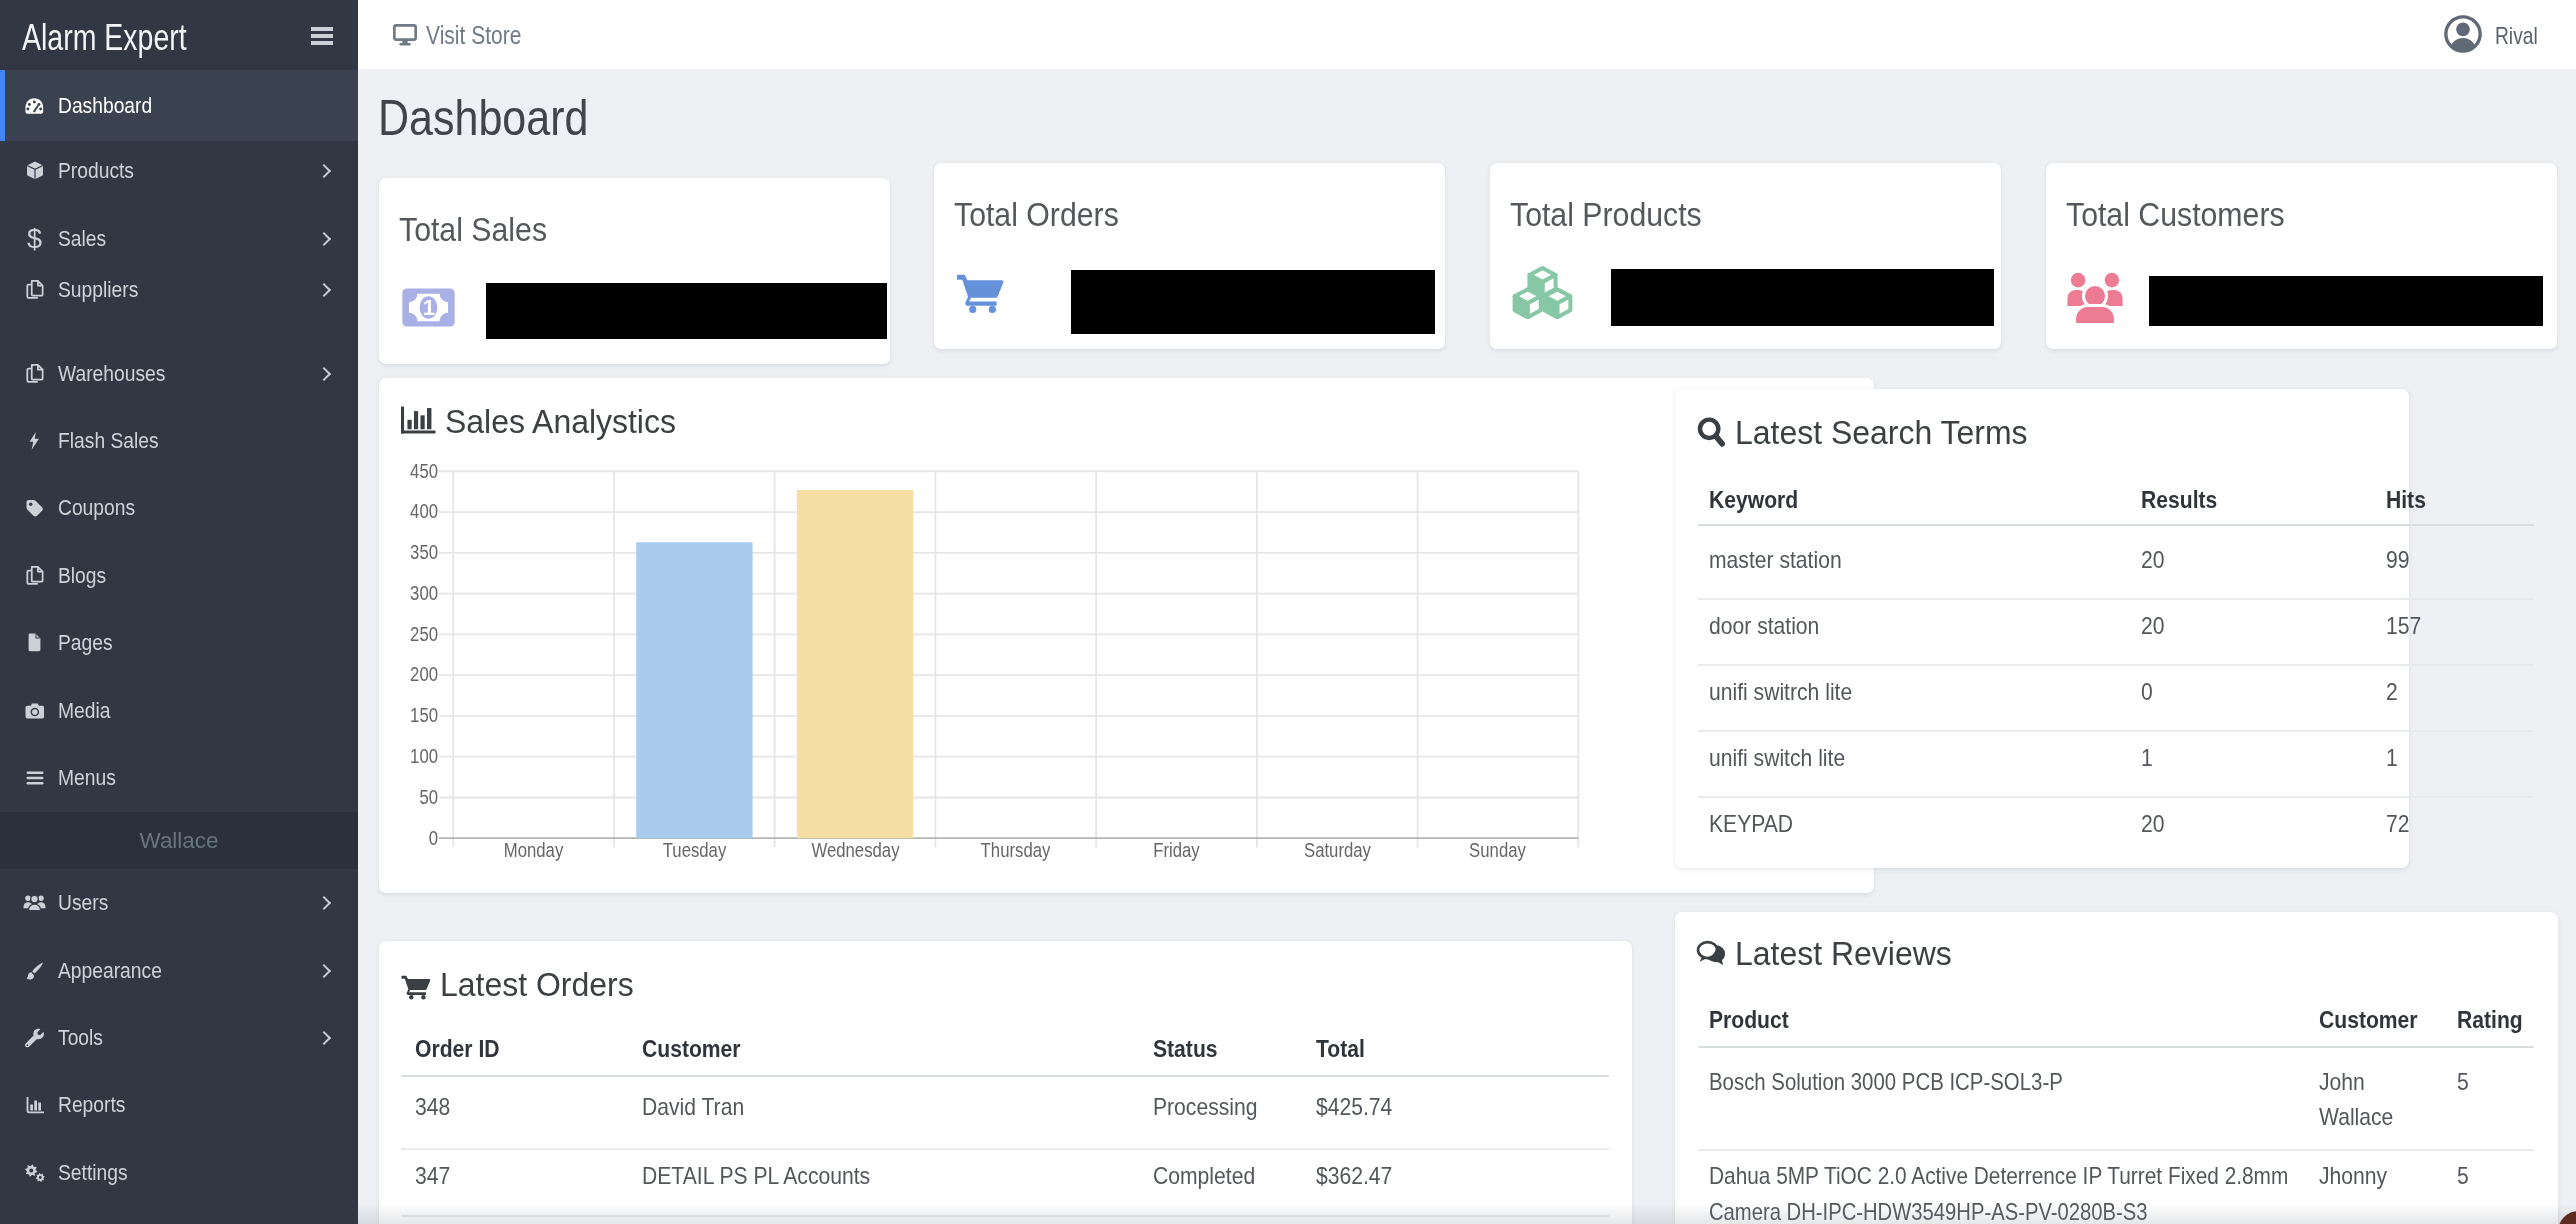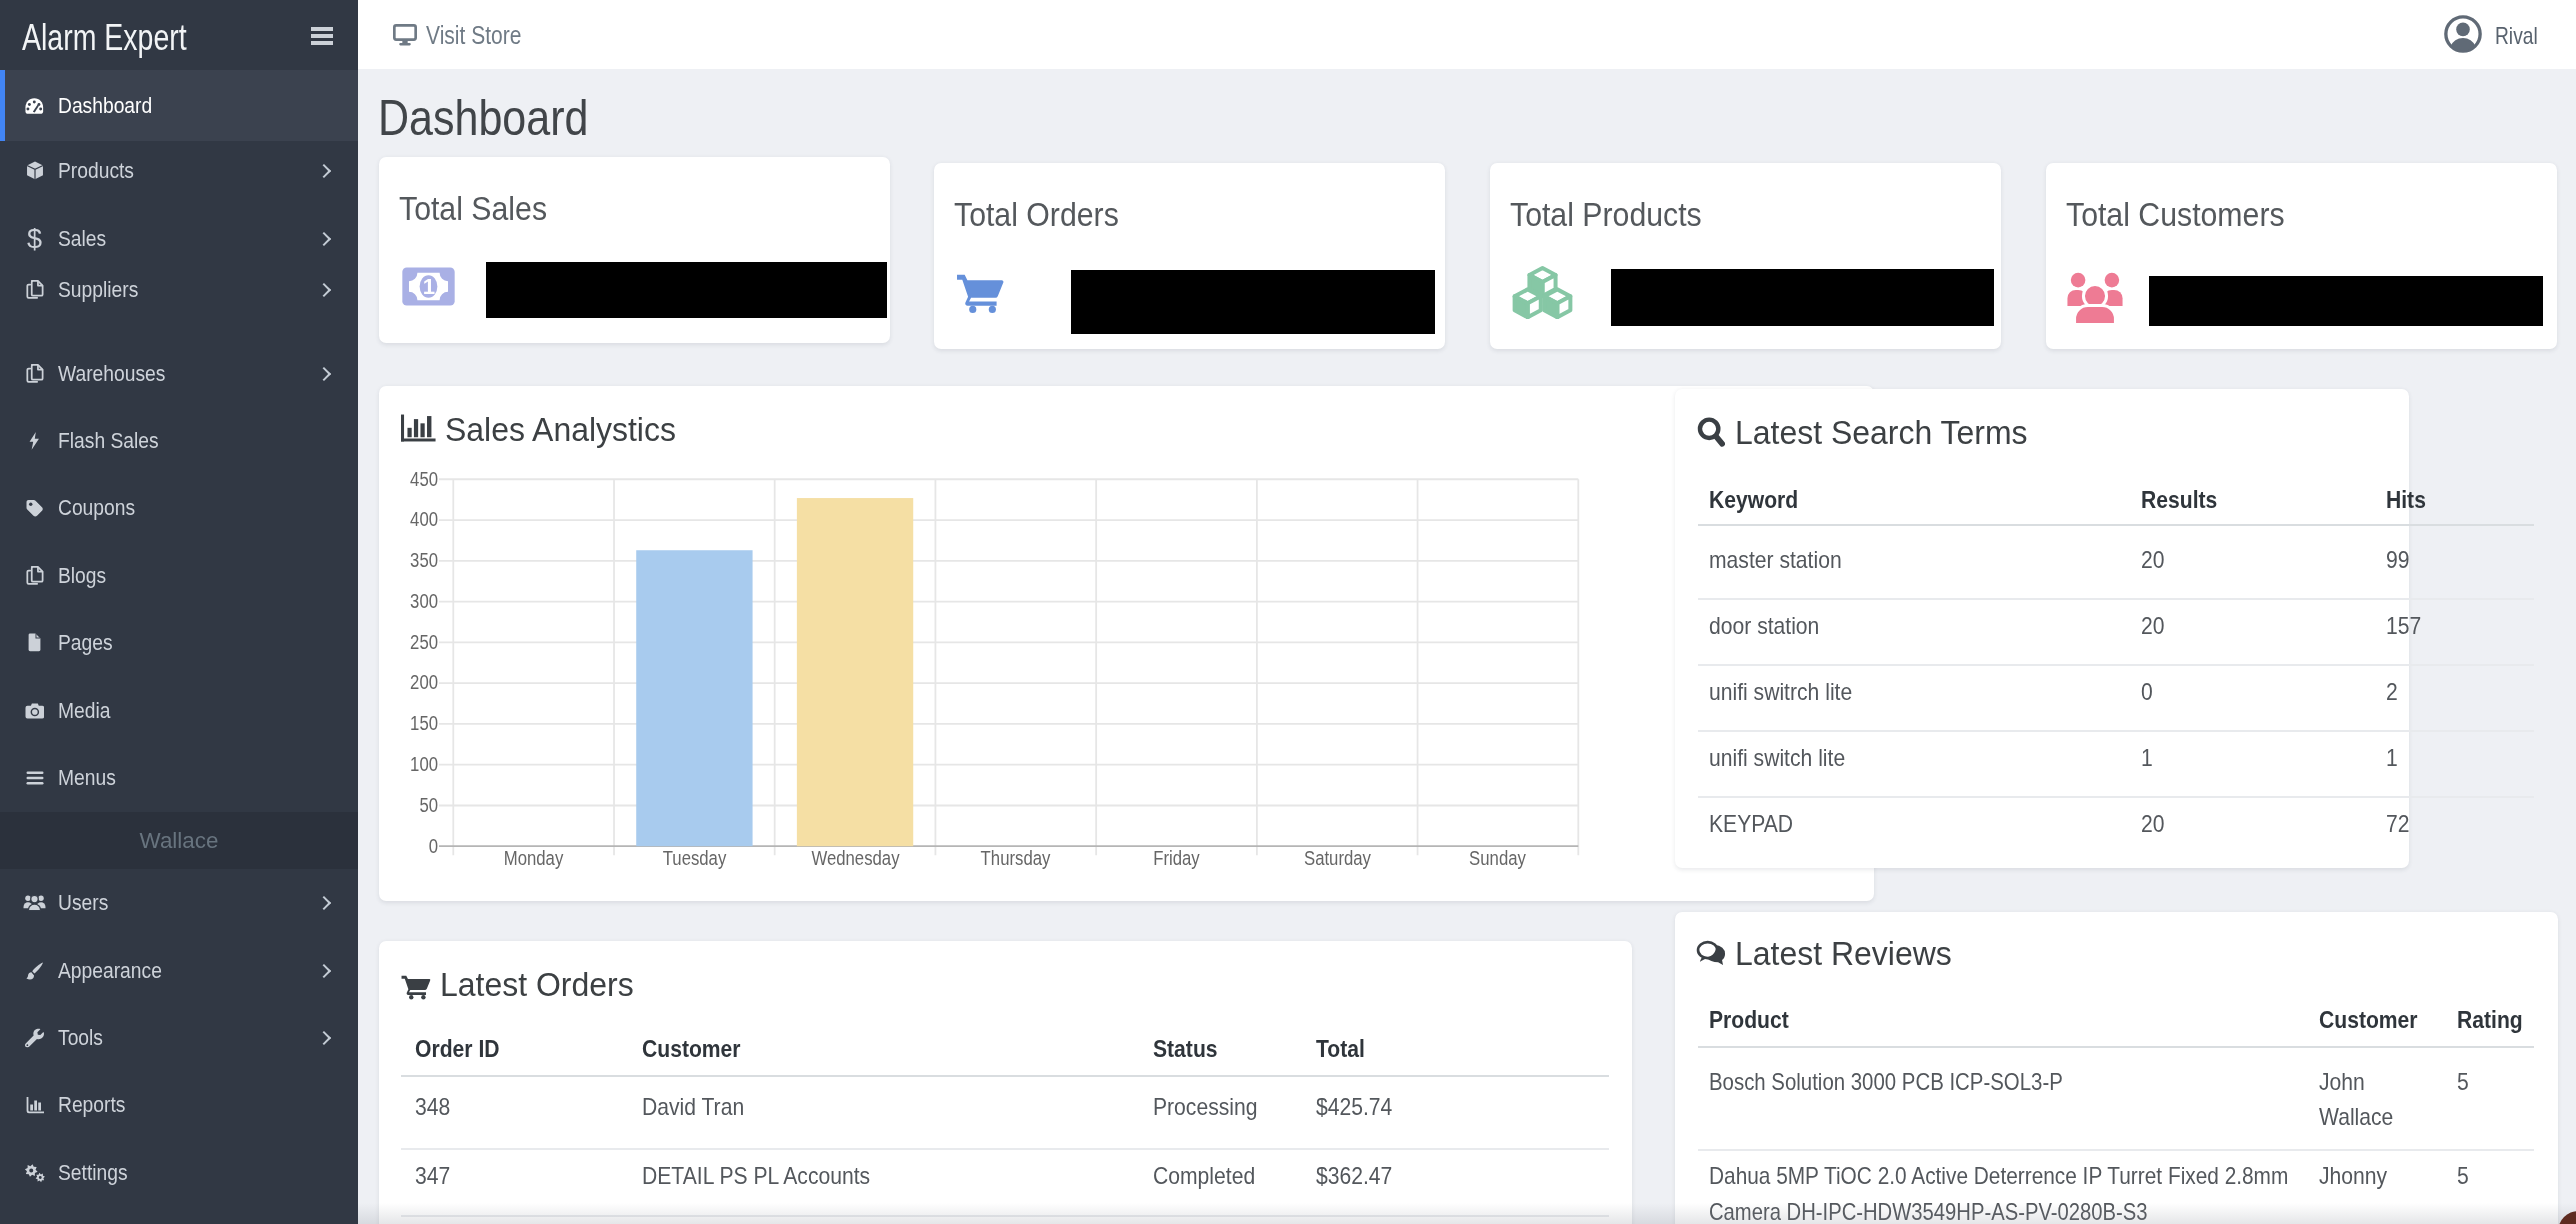--- a/index.html
+++ b/index.html
@@ -207,21 +207,21 @@
       <rect x="7" y="21.3" width="13" height="2.7" rx="1.3" fill="#6f7a85"></rect>
     </svg></div>
 <div class="abs tx" style="left:426px;top:23px;font-size:25px;color:#6f7a85;transform:scaleX(0.84);">Visit Store</div>
 <div class="abs" style="left:2444px;top:15px;"><svg width="38" height="38" viewBox="0 0 43 43">
       <circle cx="21.5" cy="21.5" r="19.4" fill="none" stroke="#606a76" stroke-width="3.8"></circle>
       <circle cx="21.5" cy="16.3" r="7.7" fill="#606a76"></circle>
       <path d="M7.8 35.2 a14.2 12.4 0 0 1 27.4 0 a19.4 19.4 0 0 1 -27.4 0 Z" fill="#606a76"></path>
     </svg></div>
 <div class="abs tx" style="left:2495px;top:24px;font-size:24px;color:#58626e;transform:scaleX(0.8);">Rival</div>
 <div class="abs tx" style="left:378px;top:93px;font-size:50px;color:#414549;transform:scaleX(0.86);">Dashboard</div>
-<div class="card" style="left:379px;top:157px;width:511px;height:186px;">
+<div class="card" style="left:379px;top:178px;width:511px;height:186px;">
   <div class="ctitle">Total Sales</div>
   <div class="abs" style="left:21.5px;top:108px;"><svg width="55" height="43" viewBox="0 0 62 48">
         <rect x="1.5" y="2.5" width="59" height="43" rx="5" fill="#a9b0e5"></rect>
         <path d="M18.5 8.5 H43.5 A9.5 9.5 0 0 0 53 18 V30 A9.5 9.5 0 0 0 43.5 39.5 H18.5 A9.5 9.5 0 0 0 9 30 V18 A9.5 9.5 0 0 0 18.5 8.5 Z" fill="#fff"></path>
         <ellipse cx="31" cy="24" rx="10" ry="12.8" fill="#a9b0e5"></ellipse>
         <text x="31.5" y="32.5" font-size="25" font-weight="bold" fill="#fff" text-anchor="middle" font-family="Liberation Sans">1</text>
       </svg></div>
   <div class="bar" style="left:107px;top:105px;width:401px;height:56px;"></div>
 </div>
 <div class="card" style="left:934px;top:163px;width:511px;height:186px;">
@@ -259,21 +259,21 @@
           <path d="M0.5 39 v-8.5 a9.5 9.5 0 0 1 9.5 -9.5 h2.5 a9.5 9.5 0 0 1 9.5 9.5 V39 z"></path>
           <path d="M41 39 v-8.5 a9.5 9.5 0 0 1 9.5 -9.5 h2.5 a9.5 9.5 0 0 1 9.5 9.5 V39 z"></path>
         </g>
         <g fill="#ee7b94" stroke="#fff" stroke-width="3.4">
           <circle cx="31.5" cy="28" r="13"></circle>
           <path d="M8.5 58 v-4.5 a15 15 0 0 1 15 -15 h16 a15 15 0 0 1 15 15 V58 a5 5 0 0 1 -5 5 h-36 a5 5 0 0 1 -5 -5 z"></path>
         </g>
       </svg></div>
   <div class="bar" style="left:103px;top:113px;width:394px;height:50px;"></div>
 </div>
-<div class="card" style="left:379px;top:386px;width:1495px;height:515px;">
+<div class="card" style="left:379px;top:378px;width:1495px;height:515px;">
   <div class="abs" style="left:22.4px;top:28px;"><svg width="35" height="28" viewBox="0 0 39 31">
         <rect x="0" y="0.5" width="3.4" height="30" fill="#3a3f44"></rect>
         <rect x="0" y="27.2" width="38.5" height="3.3" fill="#3a3f44"></rect>
         <rect x="7.2" y="15.3" width="4.7" height="10.5" fill="#3a3f44"></rect>
         <rect x="14.4" y="5.6" width="4.7" height="20.2" fill="#3a3f44"></rect>
         <rect x="21.7" y="10.3" width="4.7" height="15.5" fill="#3a3f44"></rect>
         <rect x="29" y="2.2" width="4.9" height="23.6" fill="#3a3f44"></rect>
       </svg></div>
   <div class="ptitle" style="left:66px;top:26px;">Sales Analystics</div>
 <svg class="abs" style="left:0;top:0;" width="1253" height="515" viewBox="0 0 1400 575">

